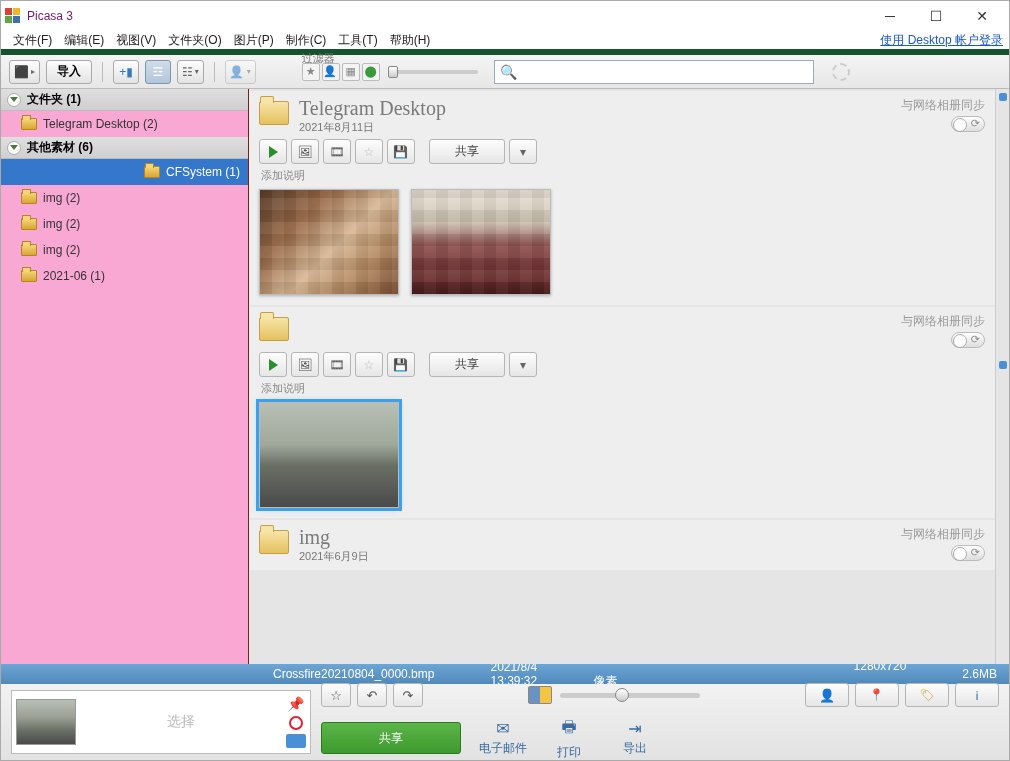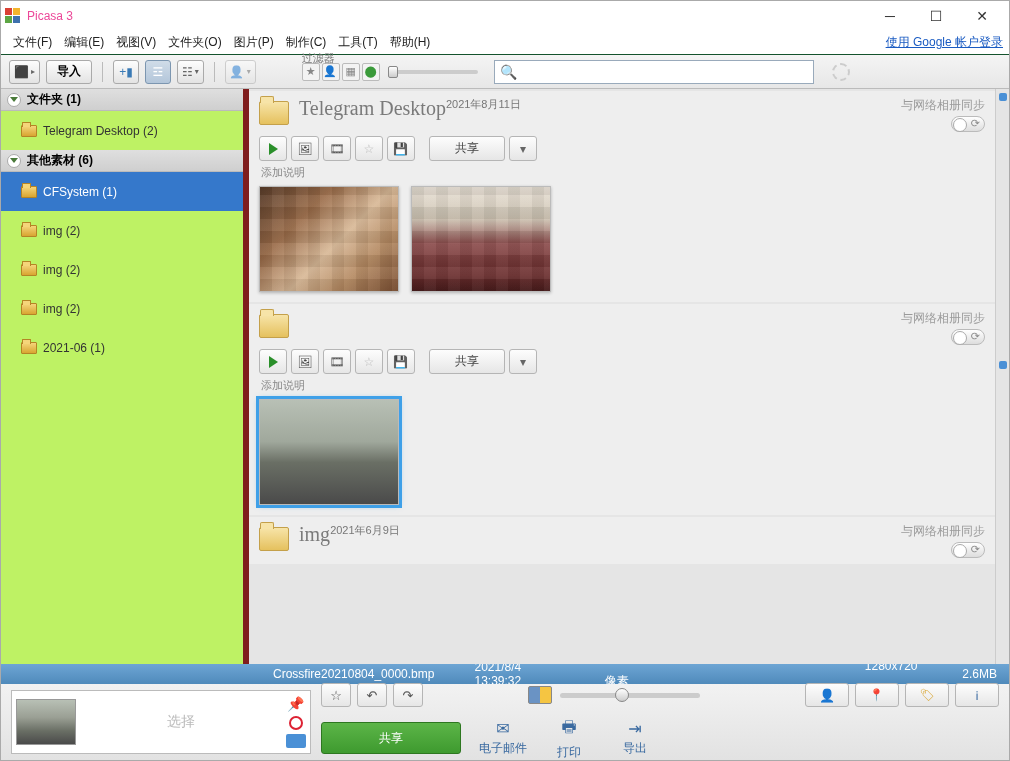--- a/index.html
+++ b/index.html
@@ -6,25 +6,25 @@
 body { background: #fff; width: 1010px; height: 761px; overflow: hidden; display: flex; flex-direction: column; border: 1px solid #aaa; }
 
 
 .titlebar { height: 30px; display: flex; align-items: center; padding: 0 4px; background: #fff; }
 .titlebar .logo { width: 16px; height: 16px; margin-right: 6px; position: relative; }
 .titlebar .logo::before, .titlebar .logo::after { content: ""; position: absolute; width: 7px; height: 7px; }
 .titlebar .logo .q1 { position: absolute; top: 0; left: 0; width: 7px; height: 7px; background: #d94135; }
 .titlebar .logo .q2 { position: absolute; top: 0; left: 8px; width: 7px; height: 7px; background: #f3b52d; }
 .titlebar .logo .q3 { position: absolute; top: 8px; left: 0; width: 7px; height: 7px; background: #5da644; }
 .titlebar .logo .q4 { position: absolute; top: 8px; left: 8px; width: 7px; height: 7px; background: #3e71ad; }
-.titlebar .title { flex: 1; font-size: 12px; color: #ec4899; }
+.titlebar .title { flex: 1; font-size: 12px; color: #701a75; }
 .titlebar .btn { width: 46px; height: 30px; display: flex; align-items: center; justify-content: center; color: #333; font-size: 14px; }
 
 
-.menubar { height: 24px; background: #fff; display: flex; align-items: center; padding: 0 6px; border-bottom: 1px solid #14532d; }
+.menubar { height: 24px; background: #fff; display: flex; align-items: center; padding: 0 6px; border-bottom: 6px solid #14532d; }
 .menubar .mi { padding: 2px 6px; color: #222; font-size: 12px; }
 .menubar .spacer { flex: 1; }
 .menubar .signin { color: #1a5bc2; text-decoration: underline; font-size: 12px; }
 
 
 .toolbar { height: 34px; background: linear-gradient(#f4f4f4, #e7e7e7); border-bottom: 1px solid #bbb; display: flex; align-items: center; padding: 0 8px; gap: 6px; }
 .tbtn { height: 24px; min-width: 26px; border: 1px solid #aaa; border-radius: 3px; background: linear-gradient(#fdfdfd, #e3e3e3); display: flex; align-items: center; justify-content: center; padding: 0 4px; font-size: 11px; }
 .tbtn.active { background: linear-gradient(#d0dce8, #b3c6da); border-color: #7c96b0; }
 .tbtn .caret { font-size: 8px; margin-left: 2px; color: #666; }
 .sep { width: 1px; height: 20px; background: #bbb; margin: 0 4px; }
@@ -32,35 +32,35 @@
 .filter-zone { position: relative; display: flex; align-items: center; gap: 2px; margin-left: 40px; }
 .fbtn { width: 18px; height: 18px; border: 1px solid #bbb; border-radius: 2px; background: #f3f3f3; display: flex; align-items: center; justify-content: center; font-size: 11px; color: #888; }
 .fslider { width: 90px; height: 4px; background: #ccc; border-radius: 2px; margin-left: 6px; position: relative; }
 .fslider .knob { position: absolute; top: -4px; left: 0; width: 10px; height: 12px; background: linear-gradient(#fff, #ccc); border: 1px solid #888; border-radius: 2px; }
 .searchbox { flex: 1; max-width: 320px; margin-left: 10px; height: 24px; border: 1px solid #99aabb; background: #fff; display: flex; align-items: center; padding: 0 6px; }
 .searchbox .mag { color: #6a93c4; font-size: 14px; }
 .spinner { width: 18px; height: 18px; border: 2px dashed #ccc; border-radius: 50%; margin-left: 12px; }
 
 
 .main { flex: 1; display: flex; min-height: 0; }
-.sidebar { width: 248px; background: #bef264; border-right: 6px solid #7f1d1d; overflow-y: auto; }
+.sidebar { width: 248px; background: #f9a8d4; border-right: 1px solid #7f1d1d; overflow-y: auto; }
 .sidehdr { height: 22px; background: linear-gradient(#dfdfdf, #cfcfcf); border-bottom: 1px solid #bbb; display: flex; align-items: center; padding: 0 6px; font-weight: bold; font-size: 12px; }
 .sidehdr .tri2 { width:14px; height:14px; border-radius:50%; background:#fff; border:1px solid #aaa; display:flex; align-items:center; justify-content:center; margin-right:6px; }
 .sidehdr .tri2::before { content:""; width:0; height:0; border-left:4px solid transparent; border-right:4px solid transparent; border-top:5px solid #4a7a3a; }
-.srow { height: 39px; display: flex; align-items: center; padding: 0 8px 0 20px; color: #333; font-size: 12px; gap: 6px; }
-.srow.sel { background: #3578cb; color: #fff; }
+.srow { height: 26px; display: flex; align-items: center; padding: 0 8px 0 20px; color: #333; font-size: 12px; gap: 6px; }
+.srow.sel { background: #3578cb; color: #fff; justify-content: flex-end; }
 .srow .foldico { width: 16px; height: 12px; background: linear-gradient(#f5d57a, #d8a531); border: 1px solid #b58425; border-radius: 1px; position: relative; }
 .srow .foldico::before { content:""; position:absolute; top:-4px; left:0; width:7px; height:4px; background:#f5d57a; border-radius:1px 1px 0 0; border:1px solid #b58425; border-bottom:none; }
 
 .content { flex: 1; background: #e5e5e5; overflow-y: auto; position: relative; }
 .album { background: #eeeeee; margin: 2px 0; padding: 6px 10px 10px 10px; }
 .album-head { display: flex; align-items: flex-start; gap: 10px; margin-bottom: 4px; }
 .album-head .bigfold { width: 30px; height: 24px; background: linear-gradient(#f7e4a8, #e5c15e); border: 1px solid #c4a04a; border-radius: 2px; position: relative; margin-top: 4px; }
 .album-head .bigfold::before { content:""; position:absolute; top:-6px; left:0; width:12px; height:6px; background:#f7e4a8; border:1px solid #c4a04a; border-bottom:none; border-radius:2px 2px 0 0; }
-.album-head .titlecol { display: flex; flex-direction: row; }
+.album-head .titlecol { display: flex; flex-direction: column; }
 .album-head .atitle { font-family: Georgia, serif; font-size: 20px; color: #7a7a7a; }
 .album-head .adate { font-size: 11px; color: #777; }
 .album-head .sync { margin-left: auto; font-size: 11px; color: #9a9a9a; display:flex; flex-direction:column; align-items:flex-end; gap:2px; }
 .sync-toggle { width:34px; height:16px; border:1px solid #bbb; border-radius:8px; background:linear-gradient(#fff,#ddd); position:relative; }
 .sync-toggle::before { content:""; position:absolute; left:1px; top:1px; width:12px; height:12px; border-radius:50%; background:#fff; border:1px solid #aaa; }
 .sync-toggle::after { content:"⟳"; position:absolute; right:4px; top:0; font-size:11px; color:#888; }
 
 .album-actions { display: flex; align-items: center; gap: 4px; margin-bottom: 4px; }
 .abtn { height: 25px; min-width: 28px; border: 1px solid #b5b5b5; border-radius: 3px; background: linear-gradient(#fdfdfd, #e6e6e6); display:flex; align-items:center; justify-content:center; font-size:12px; color:#444; }
 .abtn.play::before { content:""; width:0; height:0; border-top:6px solid transparent; border-bottom:6px solid transparent; border-left:9px solid #2a8f2a; }
@@ -75,21 +75,21 @@
 .thumb.blur1 { background: linear-gradient(135deg, #5a3d2a 0%, #9a6b48 30%, #d8b896 55%, #b58a62 75%, #7c4f32 100%); filter: blur(0.5px); }
 .thumb.blur2 { background: linear-gradient(180deg, #e8e0d5 0%, #cfc5b4 30%, #8a4a4a 55%, #6a2d2d 85%, #4a1d1d 100%); }
 .thumb.game { background: linear-gradient(180deg, #b8c0b5 0%, #a0a89c 40%, #6a6f65 60%, #4a4a4a 100%); }
 .thumb .pix { position:absolute; inset:0; background-image: repeating-linear-gradient(0deg, rgba(0,0,0,0.06) 0 12px, rgba(255,255,255,0.05) 12px 24px), repeating-linear-gradient(90deg, rgba(0,0,0,0.05) 0 12px, rgba(255,255,255,0.04) 12px 24px); }
 
 .rail { width: 14px; background: #e5e5e5; border-left: 1px solid #ccc; display:flex; flex-direction:column; align-items:center; padding-top:4px; }
 .rail .marker { width:8px; height:8px; background:#4a90d6; border-radius:2px; margin-bottom:260px; }
 .rail .marker2 { width:8px; height:8px; background:#4a90d6; border-radius:2px; margin-bottom:220px; }
 
 
-.infobar { height: 20px; background: linear-gradient(#6da5d4, #4f8abb); color: #fff; display: flex; align-items: center; padding: 0 12px; gap: 40px; font-size: 11px; justify-content:center; }
+.infobar { height: 20px; background: linear-gradient(#6da5d4, #4f8abb); color: #fff; display: flex; align-items: center; padding: 0 12px; gap: 56px; font-size: 11px; justify-content:center; }
 .infobar span:first-child { margin-left: 260px; }
 
 
 .bottom { height: 76px; background: linear-gradient(#f2f2f2, #e2e2e2); display: flex; align-items: center; padding: 4px 10px; gap: 10px; }
 .tray { width: 300px; height: 64px; background: #fff; border: 1px solid #bbb; display: flex; align-items: center; padding: 4px; gap: 8px; }
 .tray .tthumb { width: 60px; height: 46px; background: linear-gradient(180deg, #b8c0b5 0%, #9a9f94 40%, #6a6f65 70%, #4a4a4a 100%); border:1px solid #999; }
 .tray .sel-label { flex:1; text-align:center; color:#bbb; font-size:14px; }
 .tray-side { display:flex; flex-direction:column; gap:4px; align-items:center; }
 .pin { color: #3a9a3a; font-size: 14px; }
 .redring { width:14px; height:14px; border:2px solid #d23; border-radius:50%; }
@@ -128,21 +128,21 @@
 <div class="menubar">
   <div class="mi">文件(F)</div>
   <div class="mi">编辑(E)</div>
   <div class="mi">视图(V)</div>
   <div class="mi">文件夹(O)</div>
   <div class="mi">图片(P)</div>
   <div class="mi">制作(C)</div>
   <div class="mi">工具(T)</div>
   <div class="mi">帮助(H)</div>
   <div class="spacer"></div>
-  <a class="signin">使用 Google 帐户登录</a>
+  <a class="signin">使用 Desktop 帐户登录</a>
 </div>
 
 <div class="toolbar">
   <div class="tbtn">
       <span style="color:#3a7ab5;">⬛</span>
       <span class="caret">▸</span>
     </div>
   <div class="tbtn" style="padding:0 10px;font-weight:bold;">
       <span>导入</span>
     </div>

